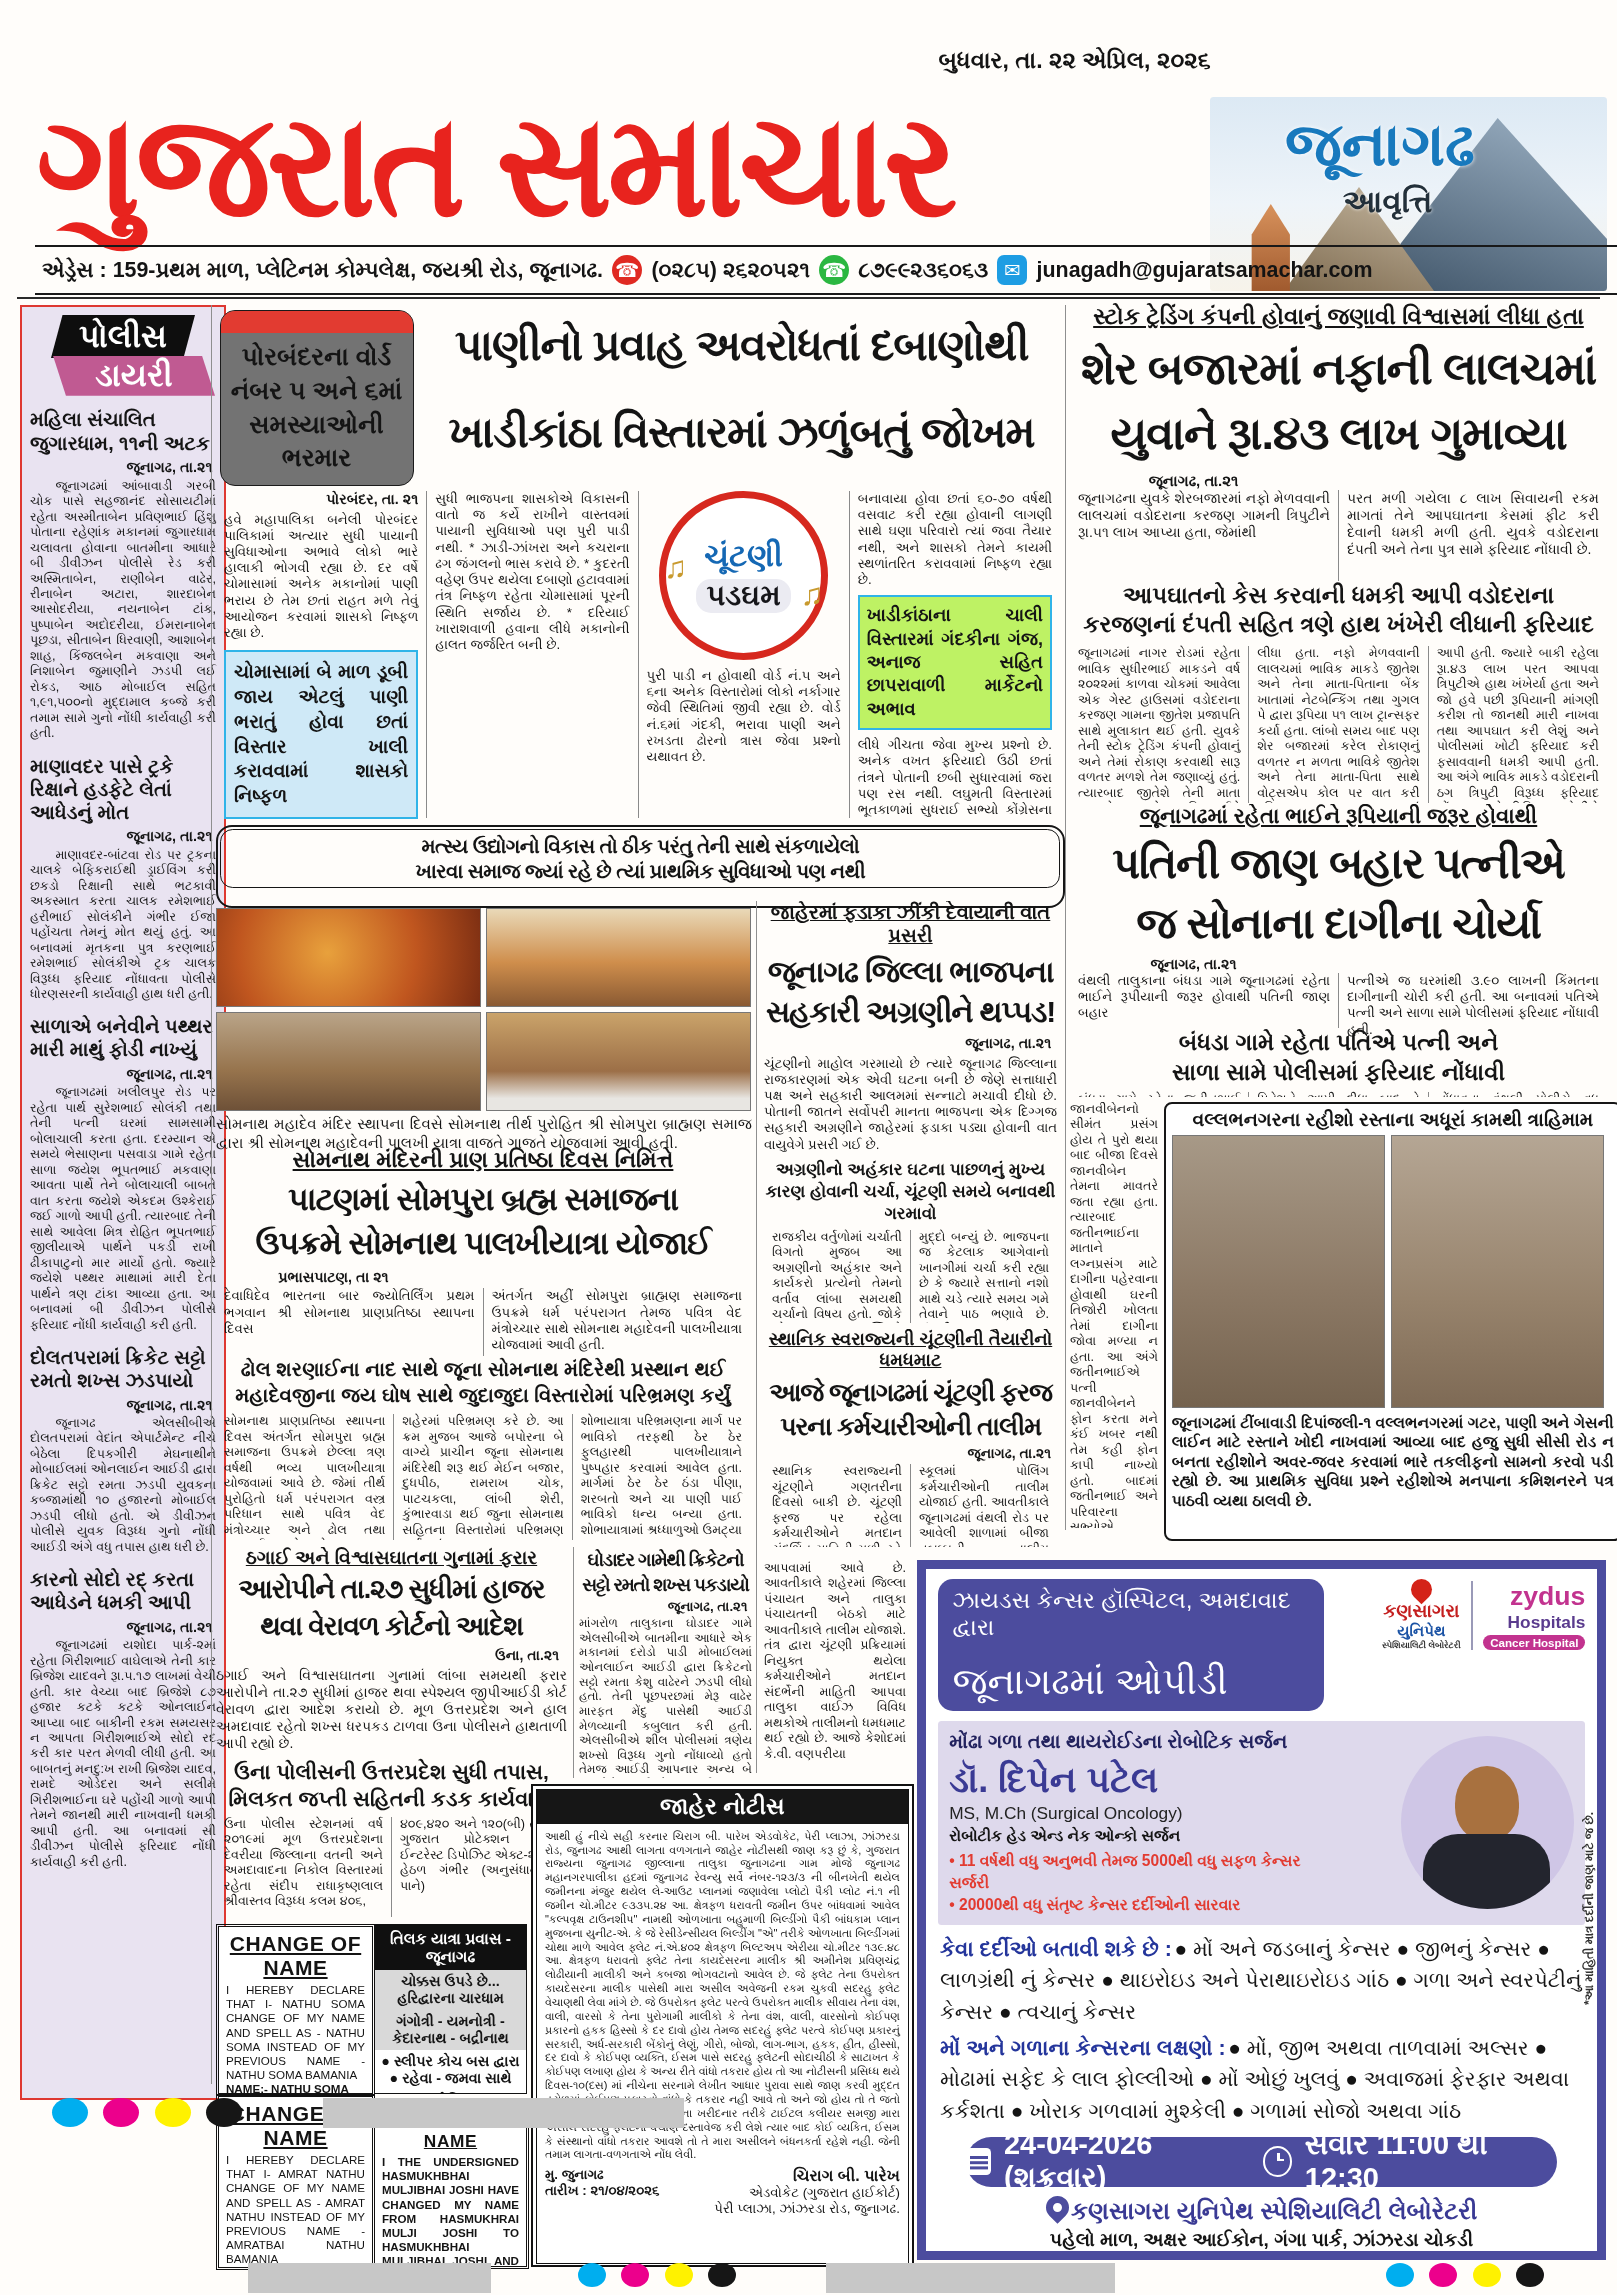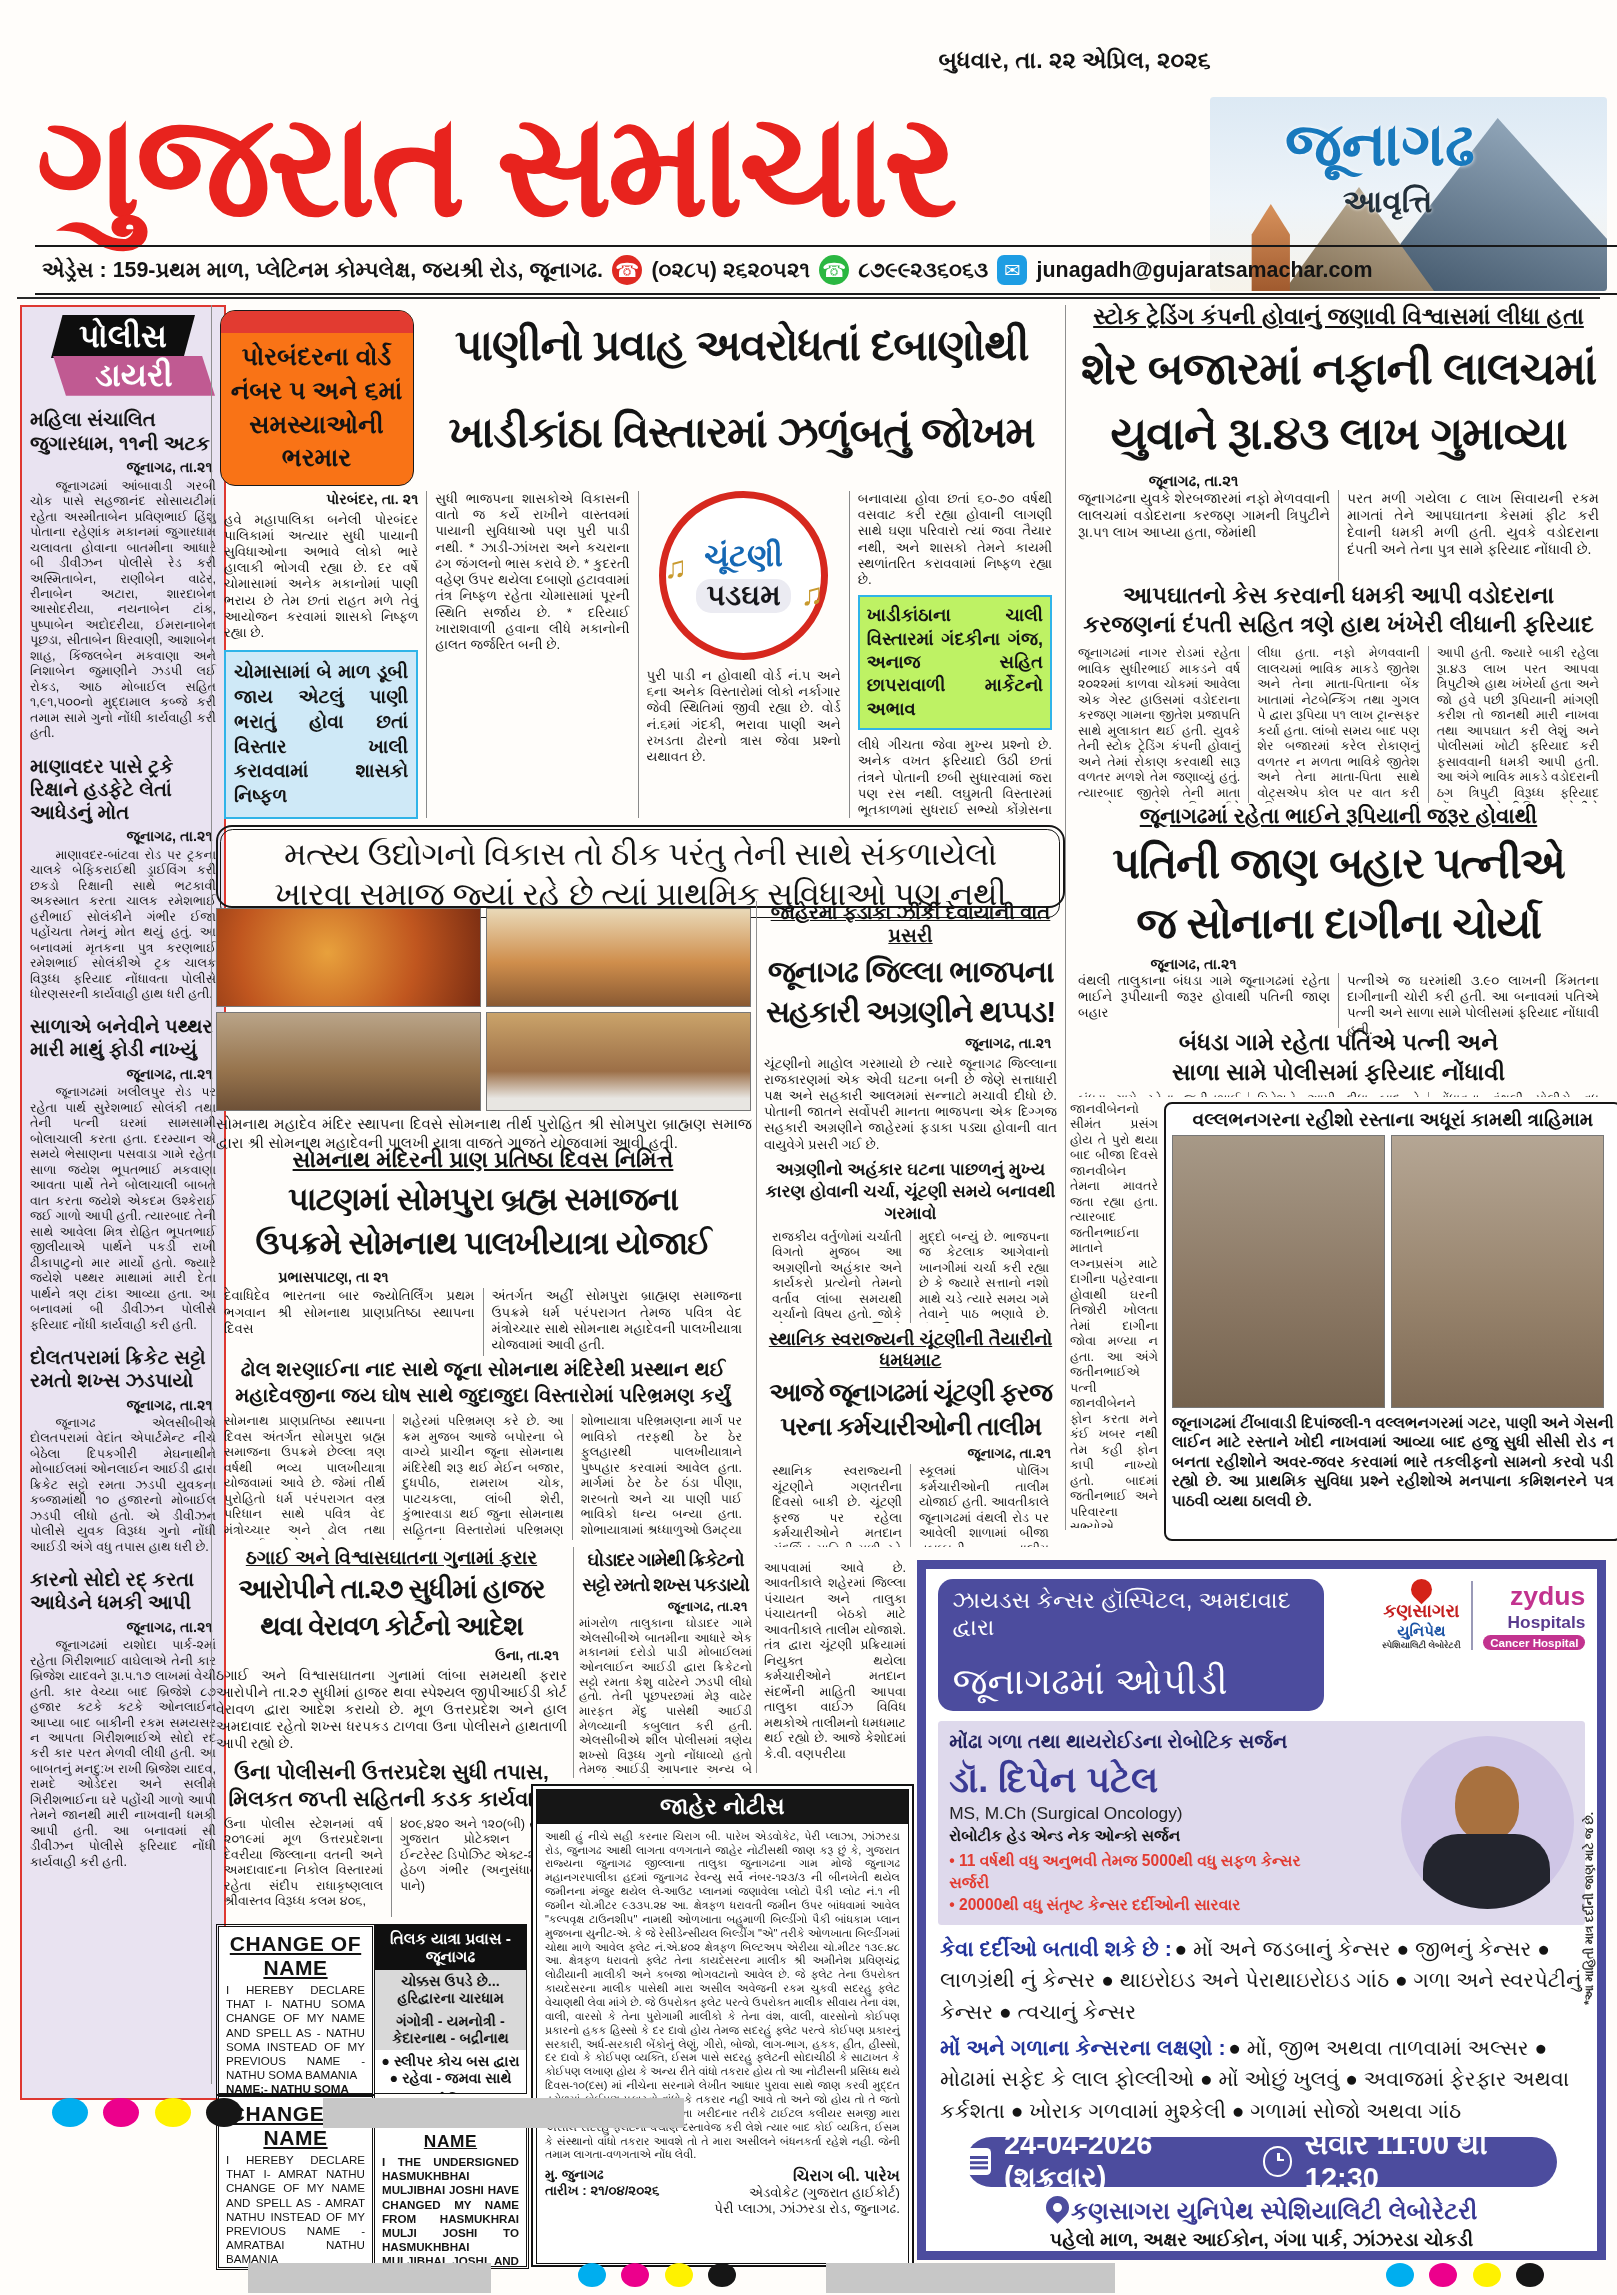--- a/index.html
+++ b/index.html
@@ -31,36 +31,36 @@
   .vr{position:absolute;width:1.2px;background:#8f8f8f}
   .hr{position:absolute;height:1.7px;background:#2a2a2a}
   
   #police{background:#e9e3f1;border:2.3px solid #de3831;padding:5.8px 8px}
   .pol1{width:144px;height:43px;background:#0e0e0e;color:#fff;font-size:32px;font-weight:900;display:flex;align-items:center;justify-content:center;clip-path:polygon(8% 0,100% 0,92% 100%,0 100%);margin:2.3px auto 0}
   .pol2{width:162px;height:40px;background:#c05a92;color:#fff;font-size:32px;font-weight:900;display:flex;align-items:center;justify-content:center;clip-path:polygon(0 0,92% 0,100% 100%,8% 100%);margin:-2.3px 0 0 23px}
   .psh{font-size:19.6px;font-weight:800;line-height:1.18;margin-top:12.7px}
   .pdl{font-size:14.4px;font-weight:bold;text-align:right;margin:4.6px 3.5px 2.3px 0}
   .pbody{font-size:12.7px;line-height:1.22;text-align:justify;text-indent:25.4px}
   
-  .kickbox{background:#f97316;border:1.7px solid #1a1a1a;border-radius:15px;overflow:hidden}
+  .kickbox{background:#737373;border:1.7px solid #1a1a1a;border-radius:15px;overflow:hidden}
   .redcap{height:23px;background:#e23b31;border-radius:12.7px 12.7px 0 0;margin:-0.6px -0.6px 7px}
   .kicktext{font-size:25px;font-weight:800;line-height:1.35;text-align:center;padding:0 5.8px}
   .leadhl{font-size:43px;font-weight:900;line-height:87px;text-align:center;letter-spacing:-1.2px;white-space:nowrap}
   .bluebox{border:2.9px solid #30b4e8;background:#cfe9f7;font-weight:800;font-size:19px;line-height:1.3;padding:8px;text-align:justify}
   .bluebox2{border:2.3px solid #30b4e8;background:#bef264;font-weight:800;font-size:18px;line-height:1.3;padding:7px;text-align:justify}
   .logo-circ{width:155px;height:155px;border:7px solid #d6281e;border-radius:50%;background:#fff;margin:0 auto;display:flex;flex-direction:column;align-items:center;justify-content:center;position:relative}
   .logo1{font-size:31px;font-weight:900;color:#1568b4}
   .logo2{font-size:29px;font-weight:900;color:#16161a;background:#ebebf2;padding:0 10.4px;border-radius:15px;margin-top:4.6px}
   .tnote{position:absolute;font-size:31px;color:#c89a2e}
   .cbody{font-size:13.3px;line-height:1.22;text-align:justify}
   .cdl{font-size:14.4px;font-weight:bold;text-align:right;margin-bottom:3.5px}
   
   #fishbox{border:2.3px solid #161616;border-radius:16px;padding:2.3px}
   #fishin{border:1.2px solid #161616;border-radius:12.7px;text-align:center;padding:3.5px 5.8px}
-  .fishhl{font-size:32px;font-weight:400;line-height:1.25;letter-spacing:-0.6px;white-space:nowrap}
+  .fishhl{font-size:20px;font-weight:700;line-height:1.25;letter-spacing:-0.6px;white-space:nowrap}
   
   .ph{border:0.6px solid #777}
   .cap{font-size:15px;line-height:1.25;text-align:justify;margin-top:4.6px}
   
   .bighl{font-weight:900;text-align:center;letter-spacing:-1.2px;white-space:nowrap}
   .sub{font-weight:800;text-align:center;line-height:1.3}
   
   .conbox{border:1.7px solid #111;outline:1.2px solid #111;outline-offset:1.7px;background:#fff;padding:4.6px 7px}
   .contitle{font-size:21px;font-weight:900;text-align:center;text-decoration:underline;letter-spacing:0.6px}
   .conbody{font-size:11.6px;line-height:1.22;text-align:justify;margin-top:3.5px}

